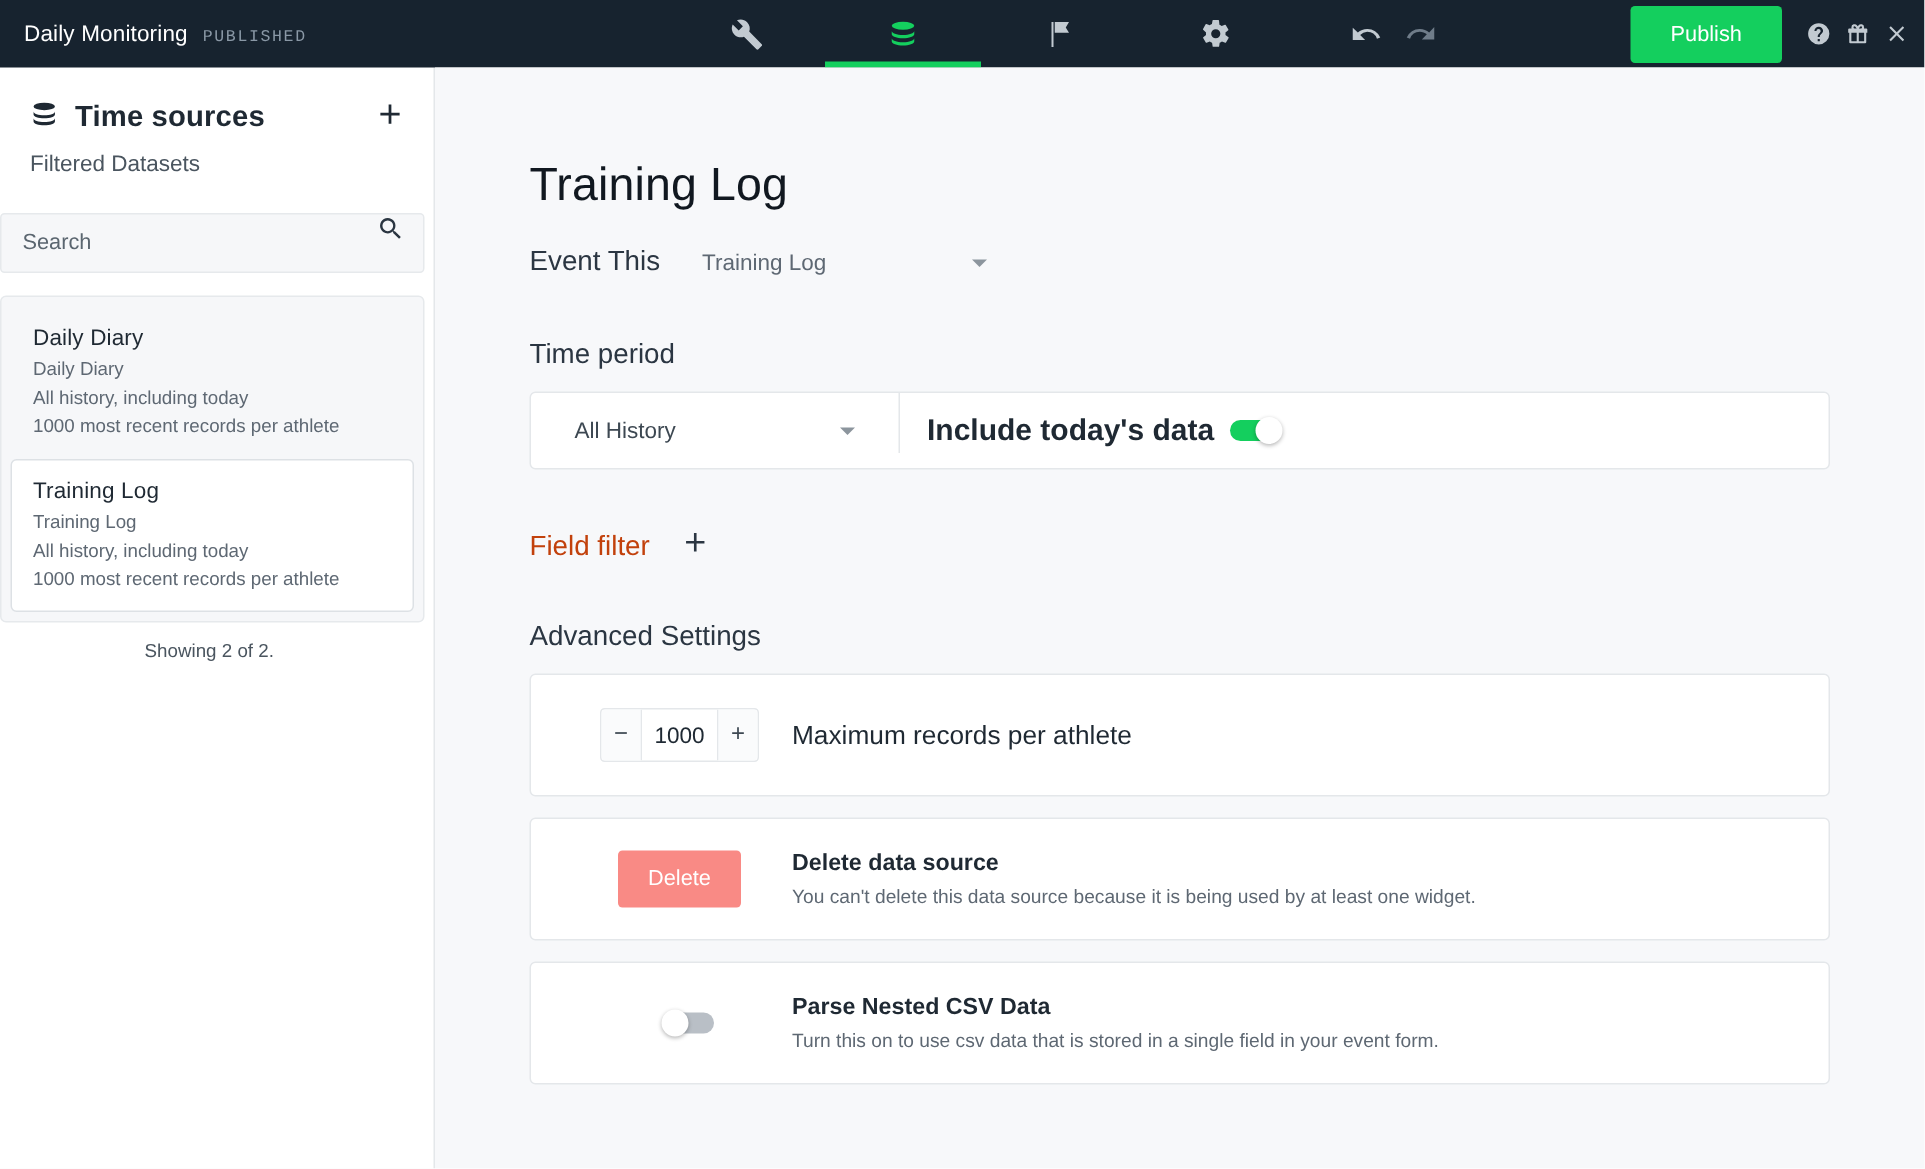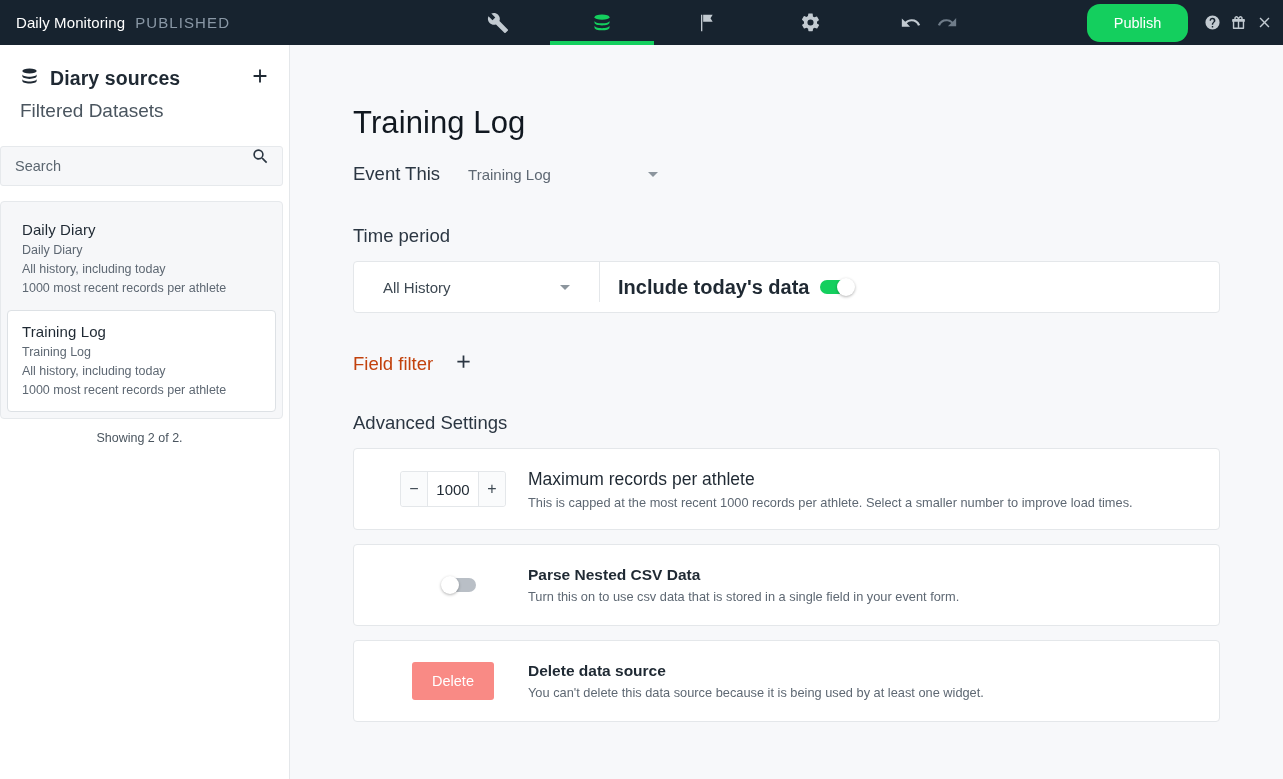--- a/index.html
+++ b/index.html
@@ -14,21 +14,21 @@
   
   .topbar {
     height: 45px; flex: 0 0 45px;
     background: #17232F;
     display: flex; align-items: center;
     position: relative;
     color: #ffffff;
   }
   .brand { display: flex; align-items: baseline; padding-left: 16px; gap: 10px; }
   .brand-title { font-size: 15px; color: #ffffff; font-weight: 400; letter-spacing: .1px; }
-  .brand-status { font-size: 15px; color: #8a98a6; letter-spacing: 1.1px; font-weight: 500; }
+  .brand-status { font-size: 11px; color: #8a98a6; letter-spacing: 1.1px; font-weight: 500; font-family: Liberation Mono, monospace; }
 
   .tabs { position: absolute; left: 446px; top: 0; height: 45px; display: flex; }
   .tab {
     width: 104px; height: 45px;
     display: flex; align-items: center; justify-content: center;
     position: relative; cursor: pointer;
   }
   .tab svg { display: block; }
   .tab .ic { fill: #c2cad1; }
   .tab.active .ic { fill: #14CF5E; }
@@ -45,42 +45,42 @@
 
   .right-actions { position: absolute; right: 10px; top: 0; height: 45px; display: flex; align-items: center; gap: 0; }
   .btn-outline {
     height: 38px; min-width: 109px; padding: 0 14px;
     background: transparent; border: 1px solid #ffffff; border-radius: 3px;
     color: #ffffff; font-size: 14.5px; font-family: inherit;
     display: flex; align-items: center; justify-content: center; cursor: pointer;
   }
   .btn-green {
     height: 38px; min-width: 101px; padding: 0 14px; margin-left: 9px;
-    background: #14CF5E; border: none; border-radius: 13px;
+    background: #14CF5E; border: none; border-radius: 3px;
     color: #ffffff; font-size: 14.5px; font-family: inherit;
     display: flex; align-items: center; justify-content: center; cursor: pointer;
   }
   .mini-icons { display: flex; align-items: center; gap: 9px; margin-left: 16px; }
   .mini { fill: #c2cad1; cursor: pointer; display: block; }
 
   
   .body { flex: 1 1 auto; display: flex; min-height: 0; }
 
   
   .sidebar {
     width: 290px; flex: 0 0 290px;
     background: #ffffff; border-right: 1px solid #e4e7ea;
     display: flex; flex-direction: column;
     padding-top: 20px;
   }
   .ds-head { display: flex; align-items: center; padding: 0 18px 0 20px; }
   .ds-db-icon { margin-right: 11px; display: block; }
   .ds-title { font-size: 19.5px; font-weight: bold; color: #1f2933; letter-spacing: .1px; }
   .ds-plus { margin-left: auto; cursor: pointer; display: block; }
-  .ds-sub { font-size: 19px; color: #4a555f; padding: 9px 20px 0 20px; }
+  .ds-sub { font-size: 15px; color: #4a555f; padding: 9px 20px 0 20px; }
 
   .search-wrap { padding: 24px 10px 0 0; }
   .search-box {
     height: 40px; margin: 0 10px 0 0; width: 283px;
     background: #f6f7f9; border: 1px solid #e6e9ec; border-radius: 3px;
     display: flex; padding: 0 12px 0 14px;
   }
   .search-input {
     border: none; outline: none; background: transparent; flex: 1 1 auto;
     font-family: inherit; font-size: 14.5px; color: #3d4852;
@@ -269,21 +269,21 @@
 
     <div class="sidebar">
       <div class="ds-head">
         <span class="ds-db-icon">
           <svg width="19" height="21" viewBox="0 0 24 24" fill="#1f2933">
             <ellipse cx="12" cy="5" rx="9" ry="3.2"></ellipse>
             <path d="M3 9.2c0 1.8 4 3.2 9 3.2s9-1.4 9-3.2v2.6c0 1.8-4 3.2-9 3.2s-9-1.4-9-3.2V9.2z"></path>
             <path d="M3 15c0 1.8 4 3.2 9 3.2s9-1.4 9-3.2v2.6c0 1.8-4 3.2-9 3.2s-9-1.4-9-3.2V15z"></path>
           </svg>
         </span>
-        <span class="ds-title">Diary sources</span>
+        <span class="ds-title">Time sources</span>
         <span class="ds-plus">
           <svg width="22" height="22" viewBox="0 0 24 24" fill="#1f2933">
               <path d="M19 13h-6v6h-2v-6H5v-2h6V5h2v6h6v2z"></path>
             </svg>
         </span>
       </div>
       <div class="ds-sub">Filtered Datasets</div>
 
       <div class="search-wrap">
         <div class="search-box">
@@ -360,44 +360,43 @@
           <div class="card setting-card">
             <div class="setting-ctl">
               <div class="stepper">
                 <button class="step-btn minus">−</button>
                 <div class="step-val">1000</div>
                 <button class="step-btn plus">+</button>
               </div>
             </div>
             <div class="setting-text">
               <div class="setting-title">Maximum records per athlete</div>
-              <div class="setting-desc">This is capped at the most recent 1000 records per athlete. Select a smaller number to improve load times.</div>
+            </div>
+          </div>
+
+          <div class="card setting-card">
+            <div class="setting-ctl">
+              <button class="btn-delete">Delete</button>
+            </div>
+            <div class="setting-text">
+              <div class="setting-title bold">Delete data source</div>
+              <div class="setting-desc">You can't delete this data source because it is being used by at least one widget.</div>
             </div>
           </div>
 
           <div class="card setting-card">
             <div class="setting-ctl">
               <span class="switch off">
                 <span class="track"></span>
                 <span class="knob"></span>
               </span>
             </div>
             <div class="setting-text">
               <div class="setting-title bold">Parse Nested CSV Data</div>
               <div class="setting-desc">Turn this on to use csv data that is stored in a single field in your event form.</div>
             </div>
           </div>
 
-          <div class="card setting-card">
-            <div class="setting-ctl">
-              <button class="btn-delete">Delete</button>
-            </div>
-            <div class="setting-text">
-              <div class="setting-title bold">Delete data source</div>
-              <div class="setting-desc">You can't delete this data source because it is being used by at least one widget.</div>
-            </div>
-          </div>
-
         </div>
       </div>
     </div>
   </div>
 </div>
 
 </body></html>

